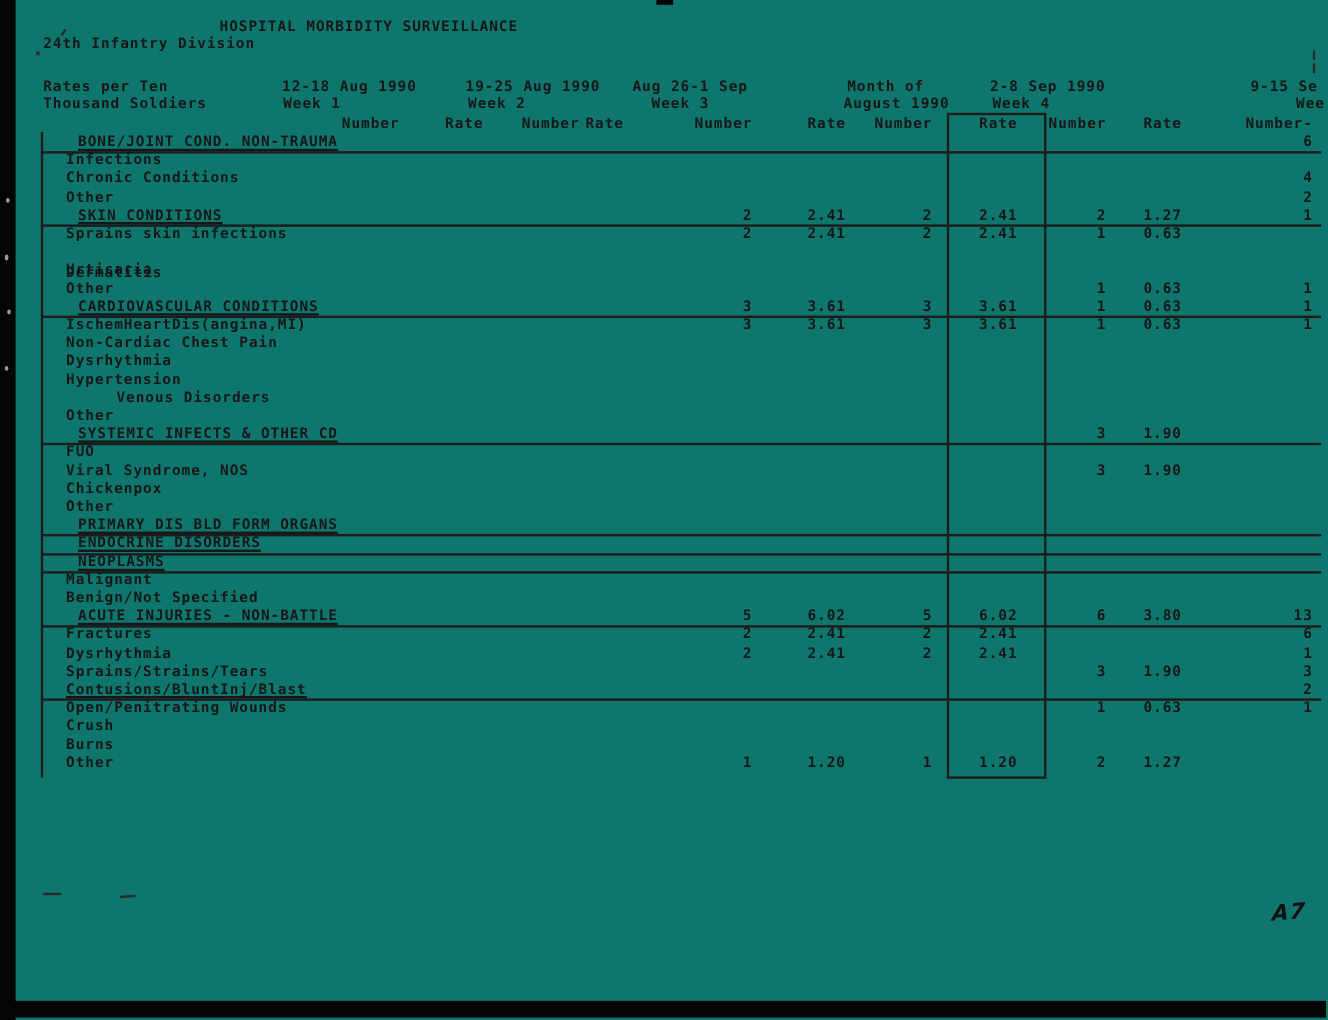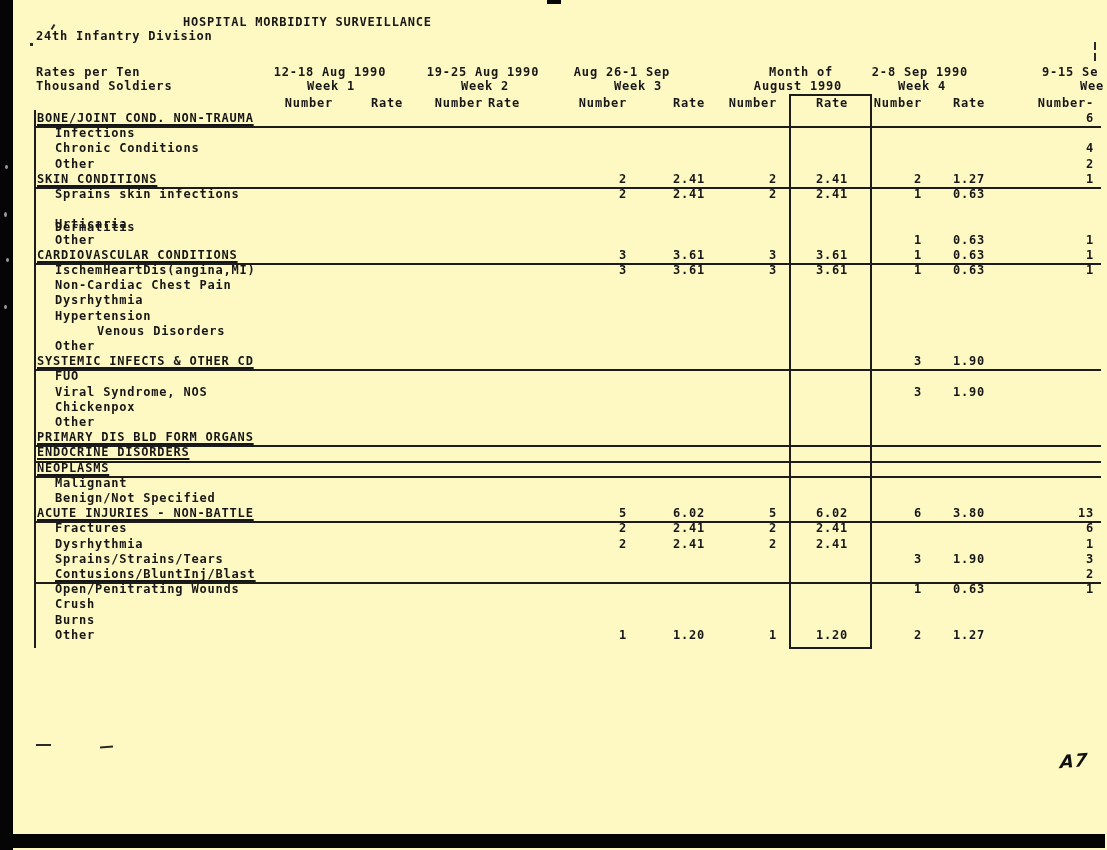--- a/index.html
+++ b/index.html
@@ -1,28 +1,28 @@
 <!DOCTYPE html>
 <html><head>
 <meta charset="utf-8">
 <style>
   html,body{margin:0;padding:0;background:#e8e8e4;}
   .page{
-    position:relative;width:1107px;height:850px;background:#fef9c3;
+    position:relative;width:1107px;height:850px;background:#0f766e;
     font-family:"DejaVu Sans Mono","Liberation Mono",monospace;
     font-weight:700;color:#171717;font-size:12px;letter-spacing:.8px;
     overflow:hidden;
   }
   .t{position:absolute;white-space:nowrap;line-height:13px;}
-  .ctr{text-align:center;}
+  .ctr{}
   .rt{text-align:right;}
   .row{position:absolute;left:35px;width:1066px;height:15.2px;line-height:15.2px;}
   .row.ruled{border-bottom:2px solid #1c1c1c;}
   .row .lbl{position:absolute;top:0;left:20px;}
-  .row.cat .lbl{left:2px;text-decoration:underline;text-decoration-thickness:1.5px;text-underline-offset:2px;}
+  .row.cat .lbl{left:2px;text-decoration:underline;text-decoration-thickness:1.5px;text-underline-offset:2px;padding-left:28px;}
   .row .lbl.ul{text-decoration:underline;text-decoration-thickness:1.5px;text-underline-offset:2px;}
   .cell{position:absolute;top:0;width:80px;text-align:right;}
   .vline{position:absolute;width:2px;background:#1c1c1c;}
   .ratebox{position:absolute;border:2px solid #1c1c1c;background:transparent;}
   .bar{position:absolute;background:#050505;}
   .artifact{position:absolute;background:#2a2a2a;}
   .speck{position:absolute;background:#9a9a94;border-radius:50%;}
   .handwriting{
     position:absolute;font-family:"DejaVu Sans","Liberation Sans",sans-serif;
     font-style:italic;font-weight:700;font-size:18px;letter-spacing:1px;

